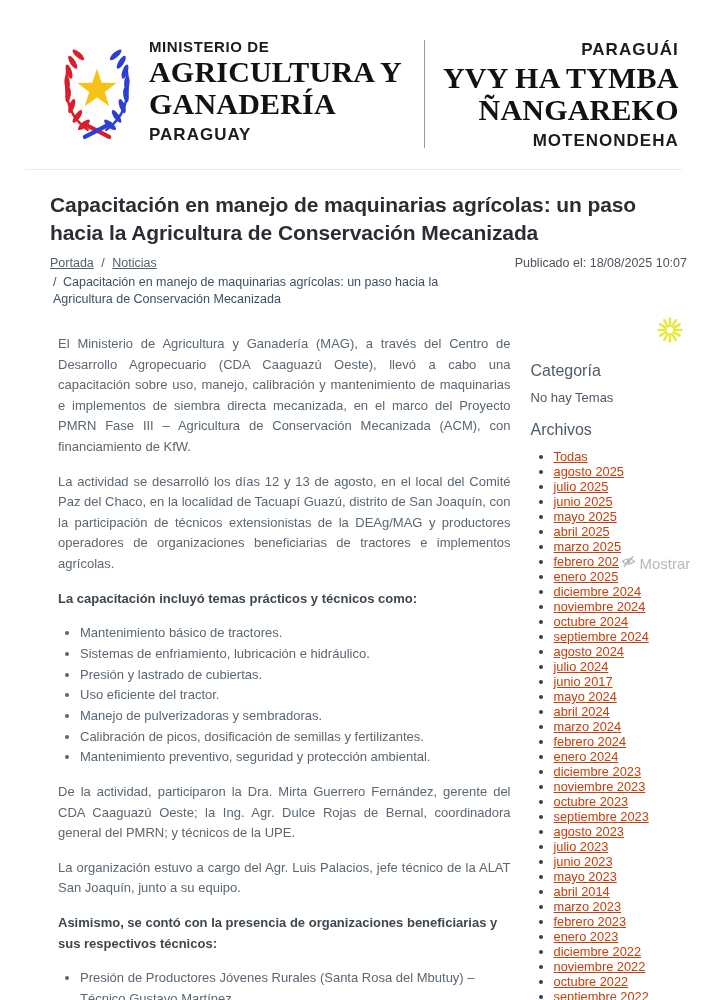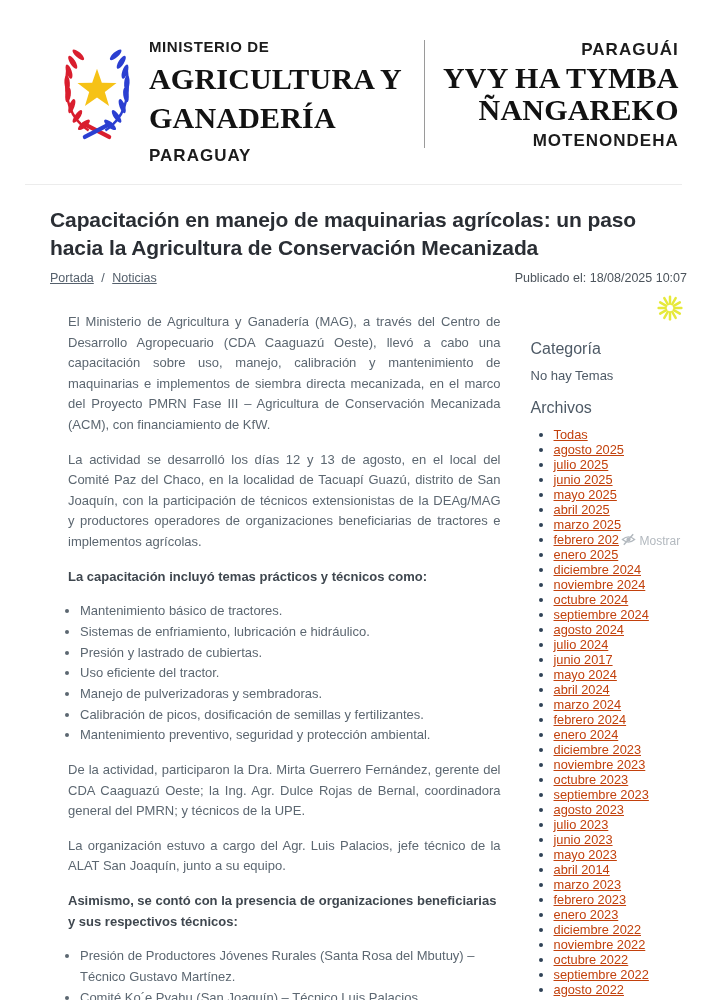--- a/index.html
+++ b/index.html
@@ -4,58 +4,58 @@
 <style>
   * { margin:0; padding:0; box-sizing:border-box; }
   html,body { background:#ffffff; }
   body { font-family:"Liberation Sans", sans-serif; }
   .page { position:relative; width:707px; height:1000px; background:#fff; overflow:hidden; }
 
   
   header { display:flex; align-items:flex-start; padding:30px 0 0 55px; }
   .brand { display:flex; text-decoration:none; color:#111; }
   .emblem { width:84px; height:115px; display:block; margin-right:10px; }
-  .brand-txt { display:flex; flex-direction:column; padding-top:8px;gap:7px; }
+  .brand-txt { display:flex; flex-direction:column; padding-top:8px; }
   .b-small { font-size:15px; font-weight:700; letter-spacing:.6px; color:#1c1c1c; line-height:18px; }
   .b-serif { font-family:"Liberation Serif", serif; font-weight:700; font-size:30px; line-height:32px; color:#121212; letter-spacing:.2px; }
   .b-mid { font-size:17px; font-weight:700; letter-spacing:1px; color:#1c1c1c; line-height:24px; margin-top:3px; }
   .vdiv { width:1px; background:#9a9a9a; height:108px; margin:10px 18px 0 22px; }
   .brand-gn { display:flex; flex-direction:column; padding-top:8px;align-items:flex-end; }
   .rule { border:none; border-top:1px solid #ececec; margin:16px 25px 0 25px; }
 
   
   main { padding:0 17px 0 50px; }
   h1 { font-size:21px; line-height:28px; font-weight:700; color:#2a2e34; margin:21px 0 9px; max-width:625px; letter-spacing:-.1px; }
   .bc-row { display:flex; justify-content:space-between; align-items:flex-start; font-size:12.5px; }
   .bc a { color:#55606c; text-decoration:underline; }
   .bc .sep { color:#55606c; margin:0 4px; }
   .published { color:#4c545c; padding-right:3px; }
   .bc-current { width:445px; font-size:12.5px; line-height:16.5px; color:#3d5064; margin-top:4px; padding-left:3px; }
   .bc-current .sep { margin-right:3px; }
 
   
   .content { display:flex; margin-top:27px; }
   article { width:470px; }
-  article p { font-size:13px; line-height:20.6px; color:#5c6771; text-align:justify; margin:0 18px 14px; }
+  article p { font-size:13px; line-height:20.6px; color:#5c6771; text-align:justify; margin:0 8px 14px; }
   article p.bold { font-weight:700; color:#3f474f; text-align:left; }
   article ul { margin:0 0 14px; padding-left:30px; }
   article li { font-size:13px; line-height:20.7px; color:#5c6771; }
 
   
   aside { width:160px; margin-left:12px; position:relative; }
   .a11y { position:absolute; top:-17px; right:7px; width:26px; height:26px; cursor:pointer; }
   aside h3 { font-size:16px; font-weight:500; color:#4e5a66; margin:28px 0 10px; }
   aside h3.arch-h { margin-top:16px; }
   .notemas { font-size:13px; color:#4e5a66; }
   .arch-wrap { position:relative; }
   ul.arch { list-style:disc; padding-left:23px; margin-top:6px; }
   ul.arch li { font-size:12.8px; line-height:15px; color:#2f4156; }
   ul.arch a { color:#c2410c; text-decoration:underline; }
   .mostrar { position:absolute; top:104px; left:88px; display:inline-flex; align-items:center; gap:4px;
-             color:#b3b9bf; font-size:12px; background:#fff; padding:1px 2px; cursor:pointer; white-space:nowrap; }
+             color:#b3b9bf; font-size:15px; background:#fff; padding:1px 2px; cursor:pointer; white-space:nowrap; }
 </style>
 </head>
 <body>
 
 <div class="page">
 
   <header>
     <a class="brand">
       <span class="emblem">
         <svg viewBox="0 0 90 120" width="84" height="115">
@@ -107,20 +107,24 @@
   <main>
     <h1>Capacitación en manejo de maquinarias agrícolas: un paso hacia la Agricultura de Conservación Mecanizada</h1>
 
     <div class="bc-row">
       <nav class="bc">
         <a>Portada</a>
         <span class="sep">/</span>
         <a>Noticias</a>
       </nav>
       <div class="published">Publicado el: 18/08/2025 10:07</div>
+    </div>
+    <div class="bc-current">
+      <span class="sep">/</span>
+      <span>Capacitación en manejo de maquinarias agrícolas: un paso hacia la Agricultura de Conservación Mecanizada</span>
     </div>
 
     <div class="content">
 
       <article>
         <p>El Ministerio de Agricultura y Ganadería (MAG), a través del Centro de Desarrollo Agropecuario (CDA Caaguazú Oeste), llevó a cabo una capacitación sobre uso, manejo, calibración y mantenimiento de maquinarias e implementos de siembra directa mecanizada, en el marco del Proyecto PMRN Fase III – Agricultura de Conservación Mecanizada (ACM), con financiamiento de KfW.</p>
         <p>La actividad se desarrolló los días 12 y 13 de agosto, en el local del Comité Paz del Chaco, en la localidad de Tacuapí Guazú, distrito de San Joaquín, con la participación de técnicos extensionistas de la DEAg/MAG y productores operadores de organizaciones beneficiarias de tractores e implementos agrícolas.</p>
         <p class="bold">La capacitación incluyó temas prácticos y técnicos como:</p>
         <ul>
             <li>Mantenimiento básico de tractores.</li>

